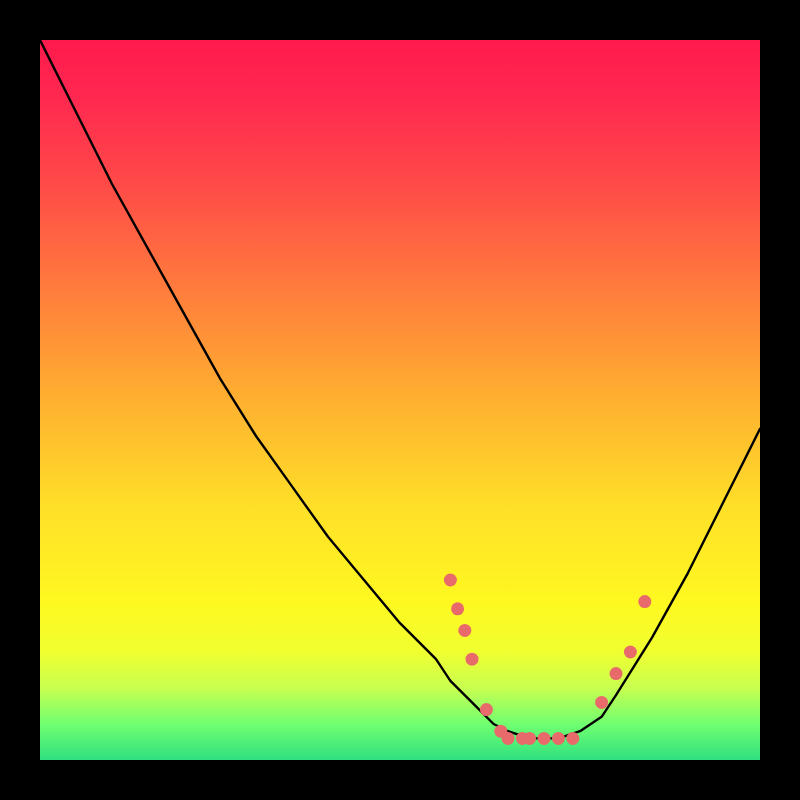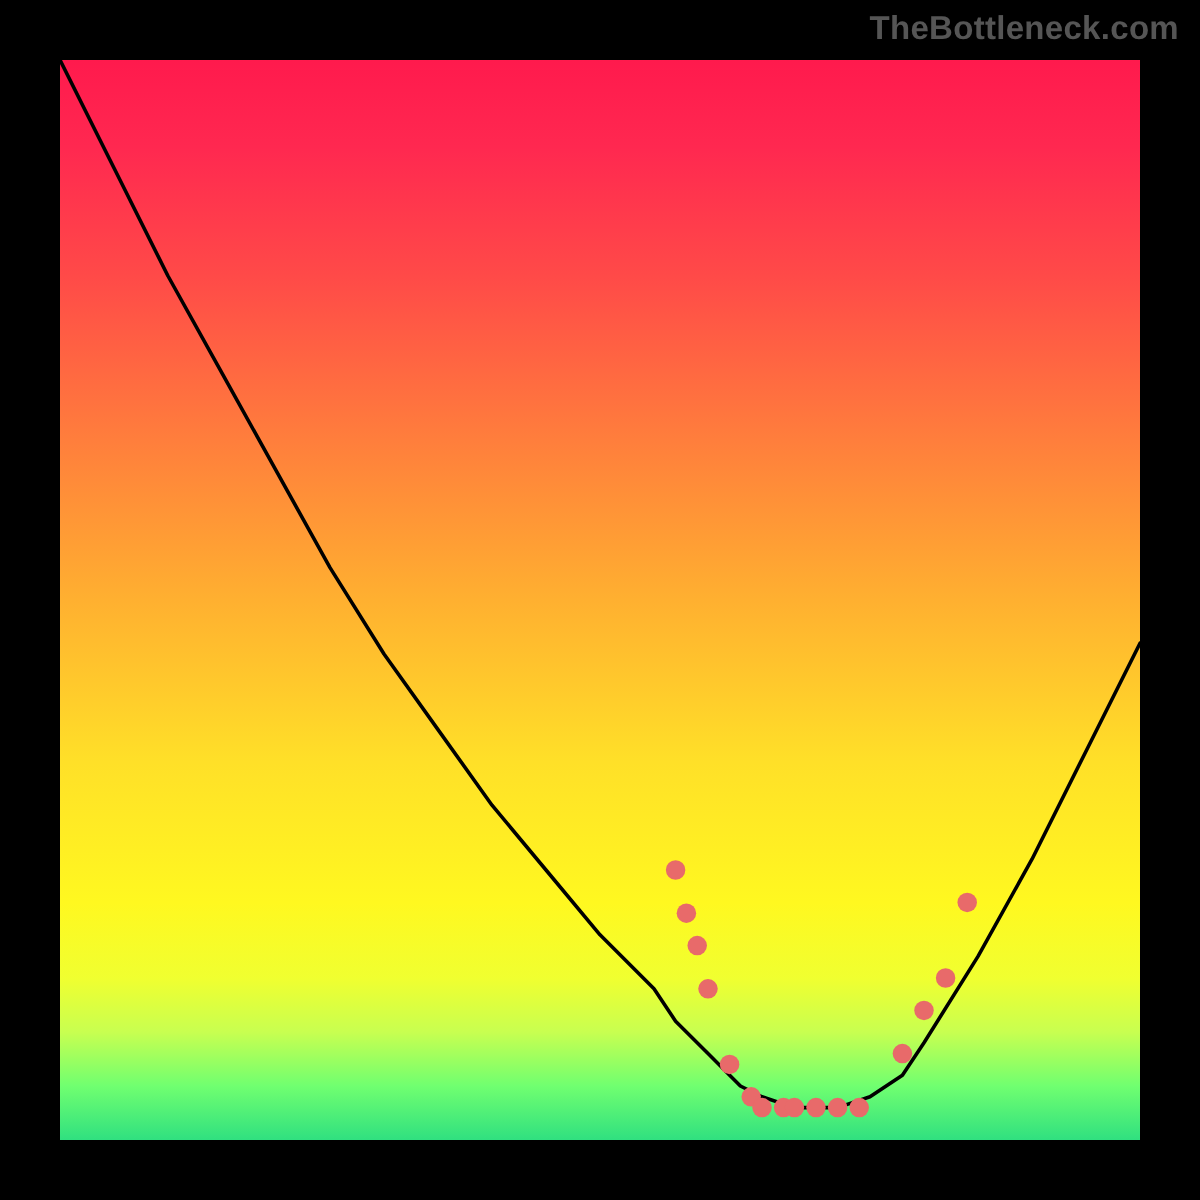--- a/index.html
+++ b/index.html
@@ -52,21 +52,20 @@
     top: 0;
     width: 720px;
     height: 720px;
   }
 </style>
 </head>
 <body>
 
 <div class="outer">
 
-  <div class="watermark">TheBottleneck.com</div>
 
   <div class="plot">
     <svg class="curve" viewBox="0 0 720 720" preserveAspectRatio="none">
       <path id="main-curve" fill="none" stroke="#000" stroke-width="2.4" stroke-linecap="round" stroke-linejoin="round" d="M0.0 0.0 L36.0 72.0 L72.0 144.0 L108.0 208.8 L144.0 273.6 L180.0 338.4 L216.0 396.0 L252.0 446.4 L288.0 496.8 L324.0 540.0 L360.0 583.2 L396.0 619.2 L410.4 640.8 L432.0 662.4 L453.6 684.0 L468.0 691.2 L489.6 698.4 L504.0 698.4 L518.4 698.4 L540.0 691.2 L561.6 676.8 L576.0 655.2 L612.0 597.6 L648.0 532.8 L684.0 460.8 L720.0 388.8"></path>
       <g id="markers-group">
           <circle cx="410.4" cy="540.0" r="6.5" fill="#e86a6a"></circle>
           <circle cx="417.6" cy="568.8" r="6.5" fill="#e86a6a"></circle>
           <circle cx="424.8" cy="590.4" r="6.5" fill="#e86a6a"></circle>
           <circle cx="432.0" cy="619.2" r="6.5" fill="#e86a6a"></circle>
           <circle cx="446.4" cy="669.6" r="6.5" fill="#e86a6a"></circle>

